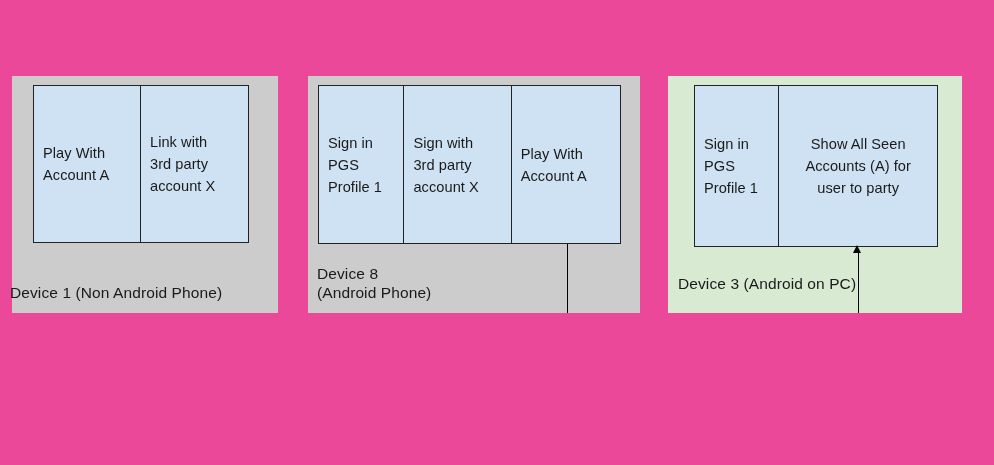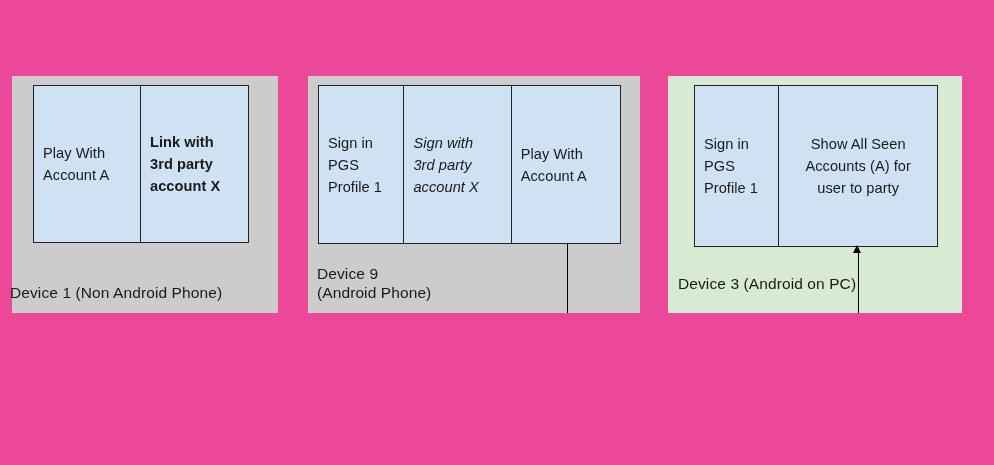--- a/index.html
+++ b/index.html
@@ -83,44 +83,44 @@
 <body>
 
 <div id="canvas">
 
   <div class="panel" style="left:12px; top:76px; width:266px; height:237px; background:#cccccc;">
   </div>
 
   <div class="boxrow" style="left:33px; top:85px; width:216px; height:158px;">
     <div class="boxcell" style="width:108px;">Play With
 Account A</div>
-    <div class="boxcell" style="width:108px;font-weight:bold;">Link with
+    <div class="boxcell" style="width:108px;">Link with
 3rd party
 account X</div>
   </div>
 
   <div class="panel-label" style="left:10px; top:283px; width:250px;">Device 1 (Non Android Phone)</div>
 
   <div class="panel" style="left:308px; top:76px; width:332px; height:237px; background:#cccccc;">
   </div>
 
   <div class="boxrow" style="left:318px; top:85px; width:303px; height:159px;">
     <div class="boxcell" style="width:86px;">Sign in
 PGS
 Profile 1</div>
-    <div class="boxcell" style="width:108px;font-style:italic;">Sign with
+    <div class="boxcell" style="width:108px;">Sign with
 3rd party
 account X</div>
     <div class="boxcell" style="width:109px;">Play With
 Account A</div>
   </div>
 
   <div class="vline" style="left:567px; top:244px; height:69px;"></div>
 
-  <div class="panel-label" style="left:317px; top:264px; width:250px;">Device 9
+  <div class="panel-label" style="left:317px; top:264px; width:250px;">Device 8
 (Android Phone)</div>
 
   <div class="panel" style="left:668px; top:76px; width:294px; height:237px; background:#d9ead3;">
   </div>
 
   <div class="boxrow" style="left:694px; top:85px; width:244px; height:162px;">
     <div class="boxcell" style="width:85px;">Sign in
 PGS
 Profile 1</div>
     <div class="boxcell center" style="width:159px;">Show All Seen

